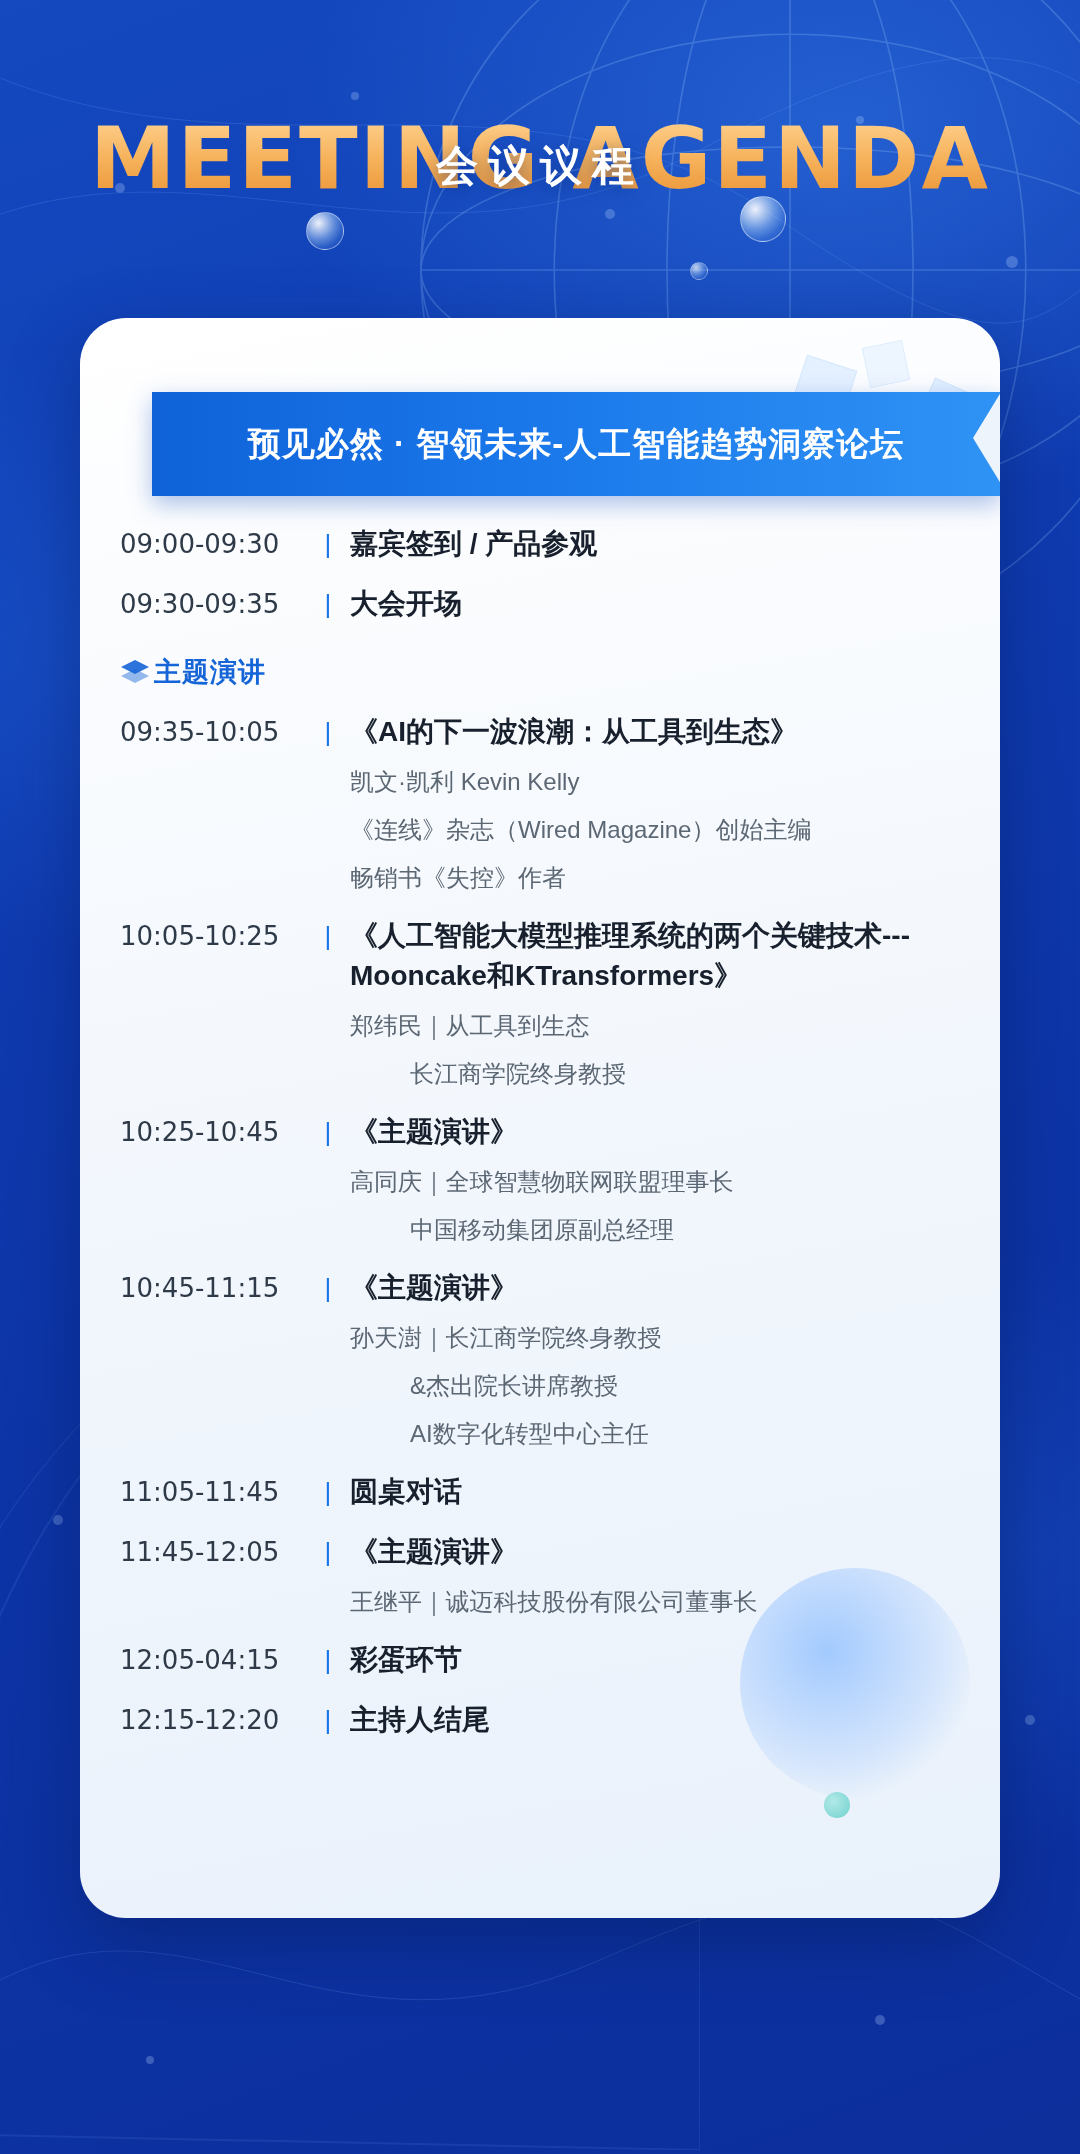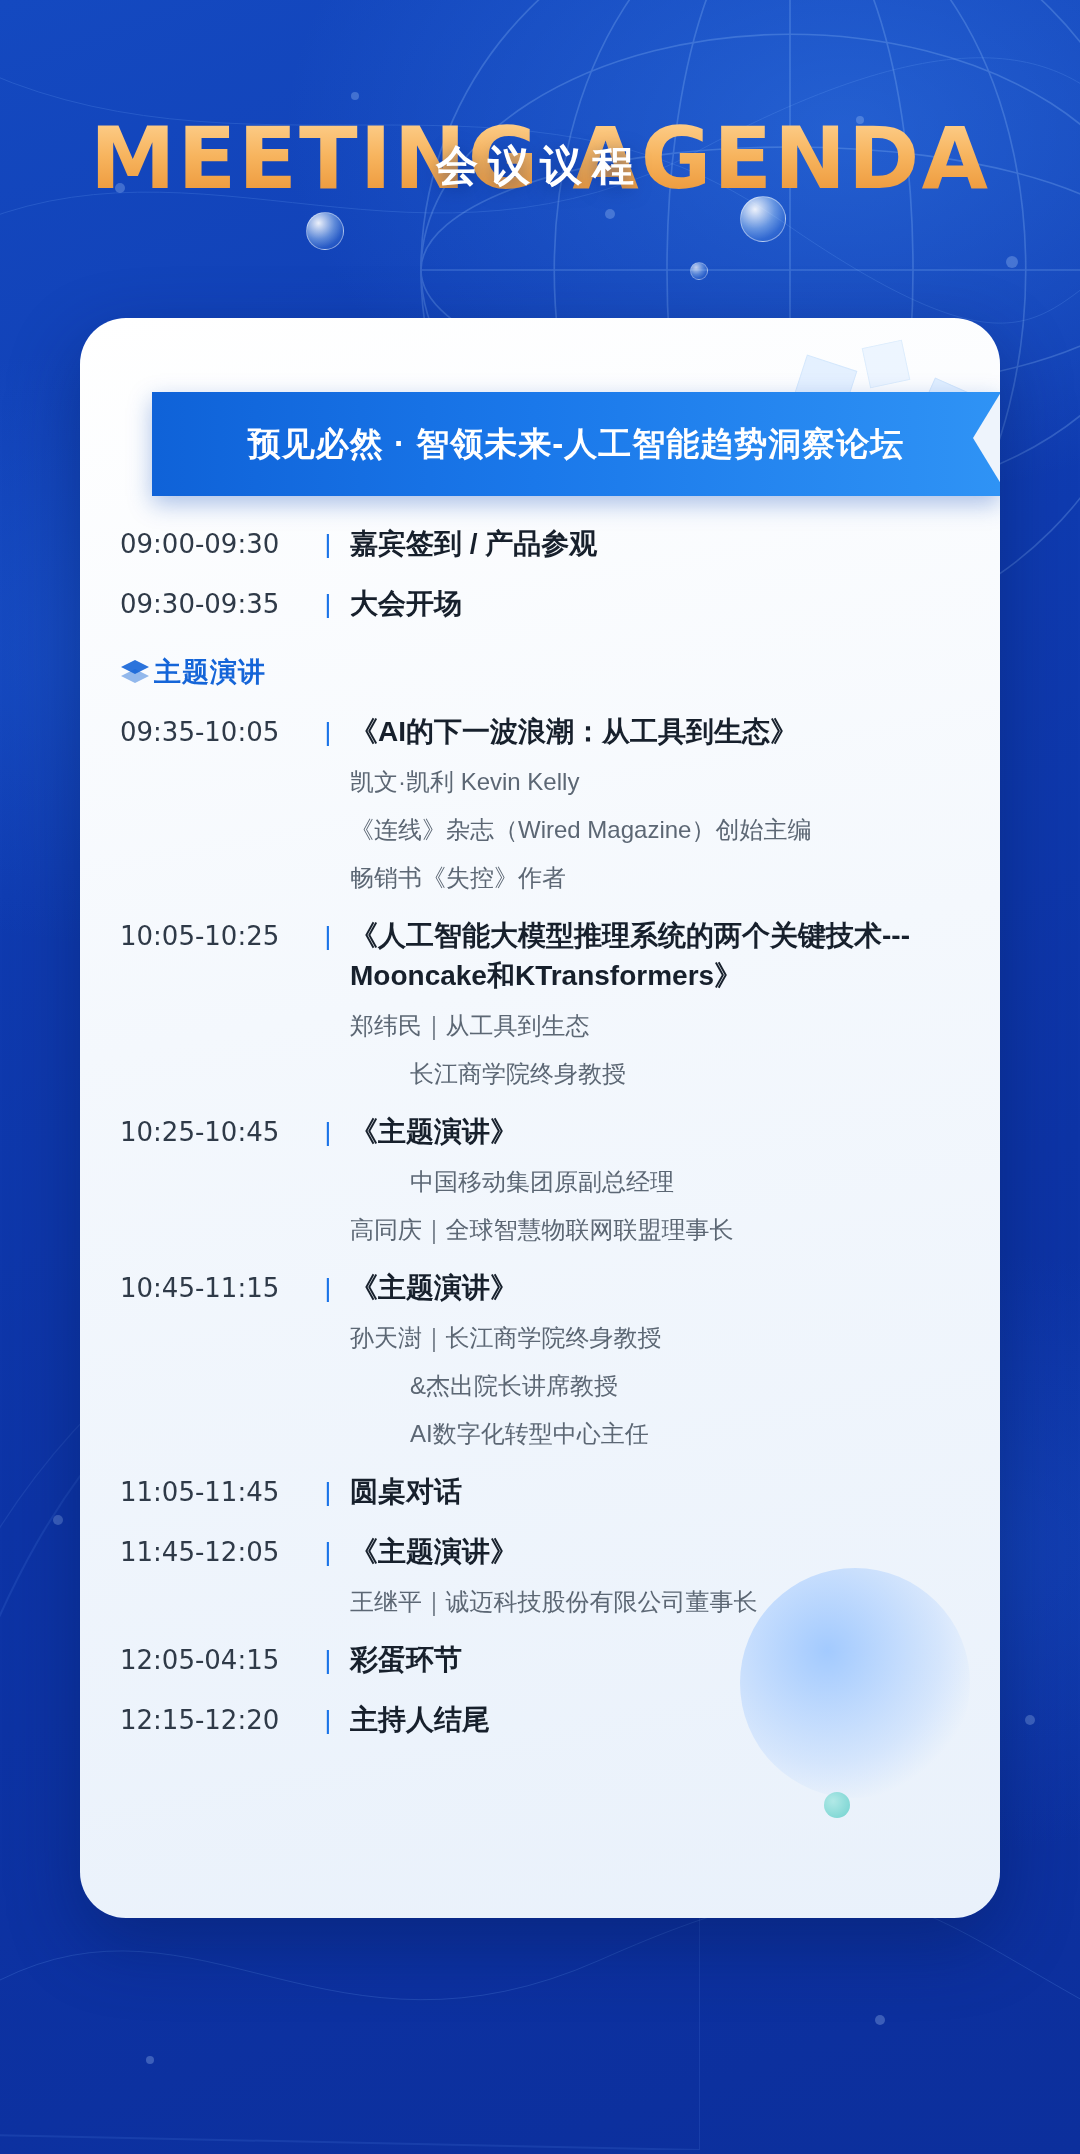--- a/index.html
+++ b/index.html
@@ -244,22 +244,22 @@
         <div class="speaker">郑纬民｜从工具到生态</div>
         <div class="speaker indent">长江商学院终身教授</div>
       </div>
     </div>
 
     <div class="row">
       <div class="time">10:25-10:45</div>
       <div class="sep">|</div>
       <div class="content">
         <div class="topic">《主题演讲》</div>
+        <div class="speaker">高同庆｜全球智慧物联网联盟理事长</div>
         <div class="speaker indent">中国移动集团原副总经理</div>
-        <div class="speaker">高同庆｜全球智慧物联网联盟理事长</div>
       </div>
     </div>
 
     <div class="row">
       <div class="time">10:45-11:15</div>
       <div class="sep">|</div>
       <div class="content">
         <div class="topic">《主题演讲》</div>
         <div class="speaker">孙天澍｜长江商学院终身教授</div>
         <div class="speaker indent">&amp;杰出院长讲席教授</div>

